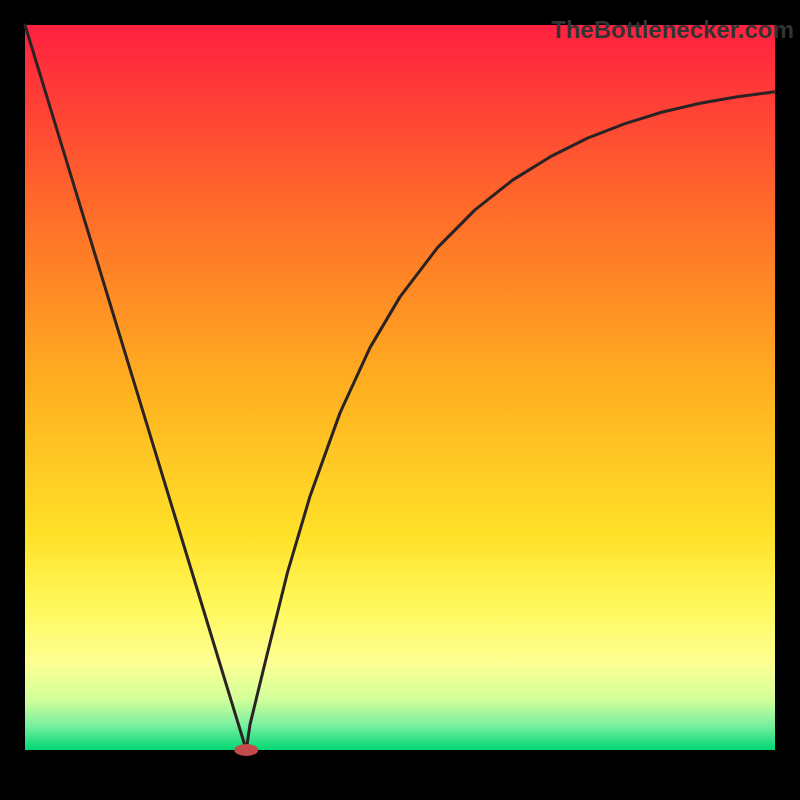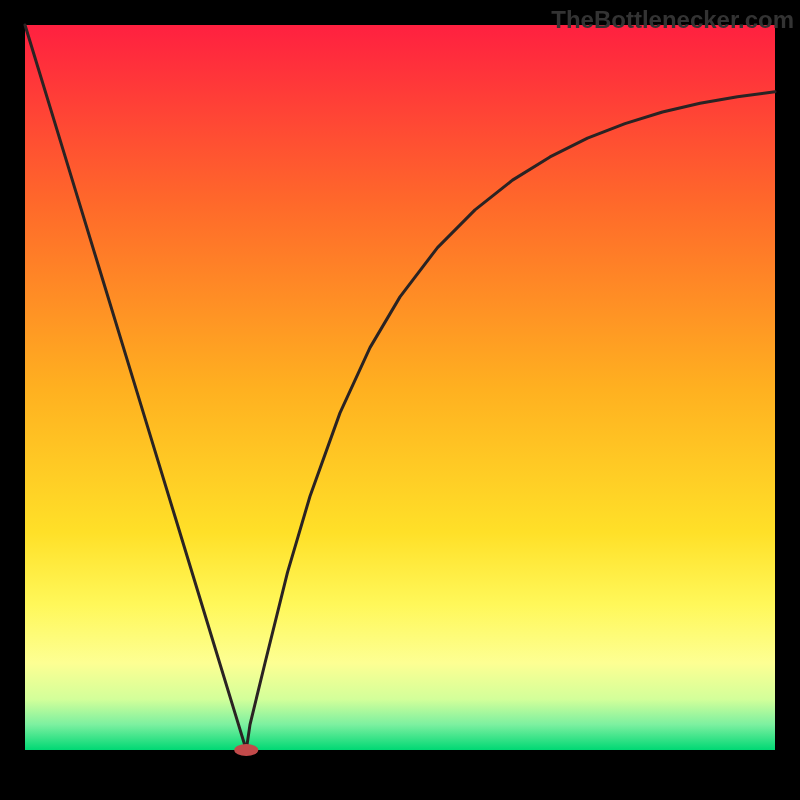--- a/index.html
+++ b/index.html
@@ -11,21 +11,21 @@
     background: #fff;
     font-family: Arial, Helvetica, sans-serif;
   }
   .chart-wrapper {
     position: relative;
     width: 800px;
     height: 800px;
   }
   .watermark {
     position: absolute;
-    top: 6px;
+    top: 16px;
     right: 6px;
     font-size: 24px;
     font-weight: 600;
     color: #333;
     z-index: 20;
     user-select: none;
   }
   svg.chart {
     display: block;
   }

